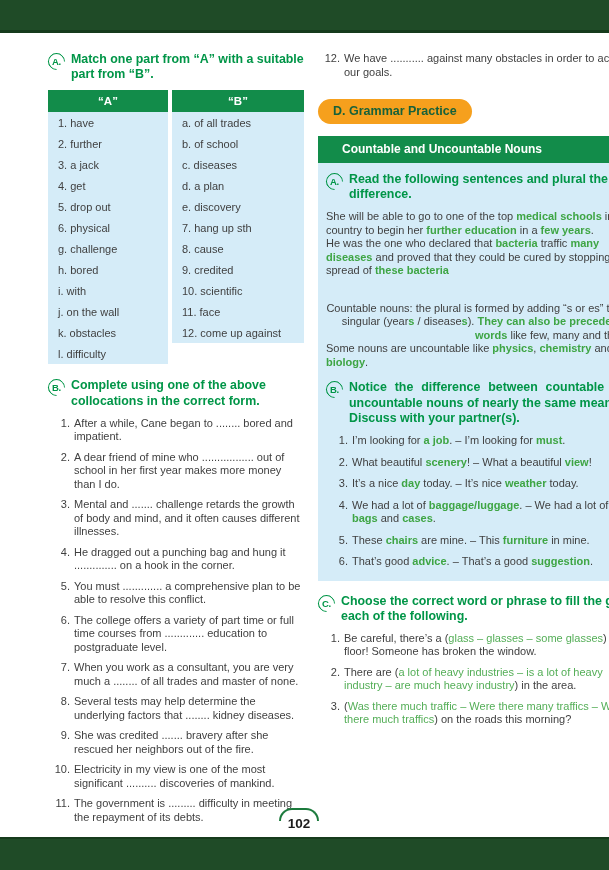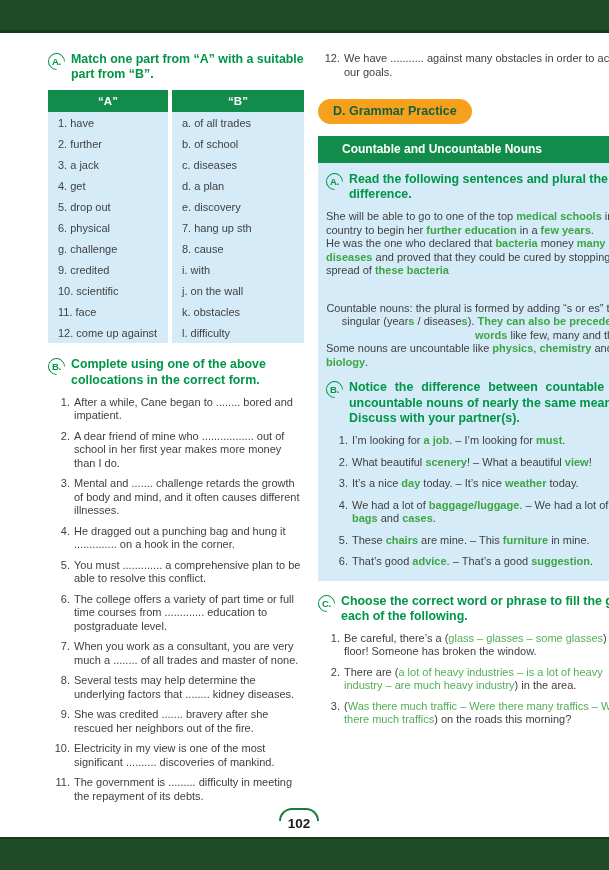--- a/index.html
+++ b/index.html
@@ -90,20 +90,21 @@
 
           <div class="td">5. drop out</div>
           <div class="td">e. discovery</div>
 
           <div class="td">6. physical</div>
 
           <div class="td">7. hang up sth</div>
           <div class="td">g. challenge</div>
 
           <div class="td">8. cause</div>
+          <div class="td">h. bored</div>
 
           <div class="td">9. credited</div>
           <div class="td">i. with</div>
 
           <div class="td">10. scientific</div>
           <div class="td">j. on the wall</div>
 
           <div class="td">11. face</div>
           <div class="td">k. obstacles</div>
 
@@ -191,21 +192,21 @@
       <div class="bar-heading">Countable and Uncountable Nouns</div>
 
       <div class="panel">
         <div class="sec">
           <span class="ring">
               <span>A.</span>
             </span>
           <div class="sec-title">Read the following sentences and plural the difference.</div>
         </div>
         <p class="para"><span>She will be able to go to one of the top </span><span class="g">medical schools</span><span> in the country to begin her </span><span class="g">further education</span><span> in a </span><span class="g">few years</span><span>.</span></p>
-        <p class="para"><span>He was the one who declared that </span><span class="g">bacteria</span><span> money </span><span class="g">many diseases</span><span> and proved that they could be cured by stopping the spread of </span><span class="g">these bacteria</span></p>
+        <p class="para"><span>He was the one who declared that </span><span class="g">bacteria</span><span> traffic </span><span class="g">many diseases</span><span> and proved that they could be cured by stopping the spread of </span><span class="g">these bacteria</span></p>
         <p class="para spaced"><span>Countable nouns: the plural is formed by adding “s or es” to the singular (year</span><span class="g">s</span><span> / disease</span><span class="g">s</span><span>). </span><span class="g">They can also be preceded by words</span><span> like few, many and these.</span></p>
         <p class="para"><span>Some nouns are uncountable like </span><span class="g">physics</span><span>, </span><span class="g">chemistry</span><span> and </span><span class="g">biology</span><span>.</span></p>
 
         <div class="sec sec-b">
           <span class="ring">
               <span>B.</span>
             </span>
           <div class="sec-title just">Notice the difference between countable and uncountable nouns of nearly the same meaning. Discuss with your partner(s).</div>
         </div>
 

